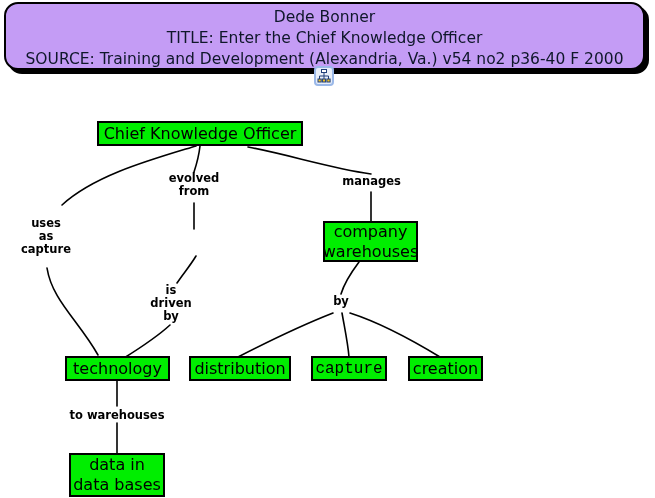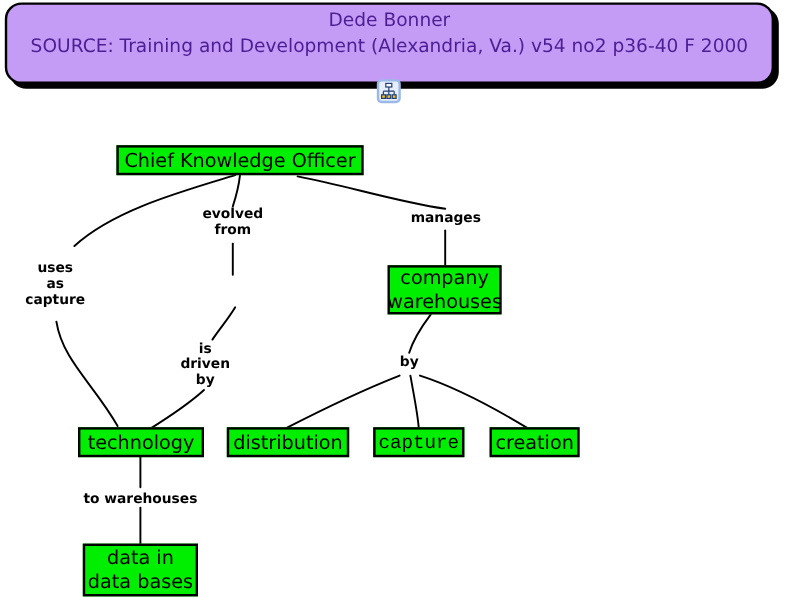--- a/index.html
+++ b/index.html
@@ -27,21 +27,21 @@
     border: 2px solid #000000;
     border-radius: 14px;
     box-sizing: border-box;
     box-shadow: 4px 4px 0 0 #000000;
     text-align: center;
     padding-top: 3px;
   }
   #header-panel .hdr-line {
     font-size: 15.5px;
     line-height: 21px;
-    color: #4c1d95;
+    color: #0f172a;
     white-space: nowrap;
   }
 
   
   #map-icon {
     position: absolute;
     left: 314px;
     top: 66px;
     width: 20px;
     height: 20px;
@@ -96,20 +96,21 @@
     color: #000000;
     text-align: center;
     white-space: pre;
   }
 </style>
 </head>
 <body>
 
 <div id="header-panel">
   <div class="hdr-line">Dede Bonner</div>
+  <div class="hdr-line">TITLE: Enter the Chief Knowledge Officer</div>
   <div class="hdr-line">SOURCE: Training and Development (Alexandria, Va.) v54 no2 p36-40 F 2000</div>
 </div>
 
 <div id="map-icon">
   <svg width="16" height="16" viewBox="0 0 16 16">
     <line x1="8" y1="4" x2="8" y2="8" stroke="#1f3f7a" stroke-width="1"></line>
     <line x1="3.5" y1="8" x2="12.5" y2="8" stroke="#1f3f7a" stroke-width="1"></line>
     <line x1="3.5" y1="8" x2="3.5" y2="11" stroke="#1f3f7a" stroke-width="1"></line>
     <line x1="8" y1="8" x2="8" y2="11" stroke="#1f3f7a" stroke-width="1"></line>
     <line x1="12.5" y1="8" x2="12.5" y2="11" stroke="#1f3f7a" stroke-width="1"></line>

